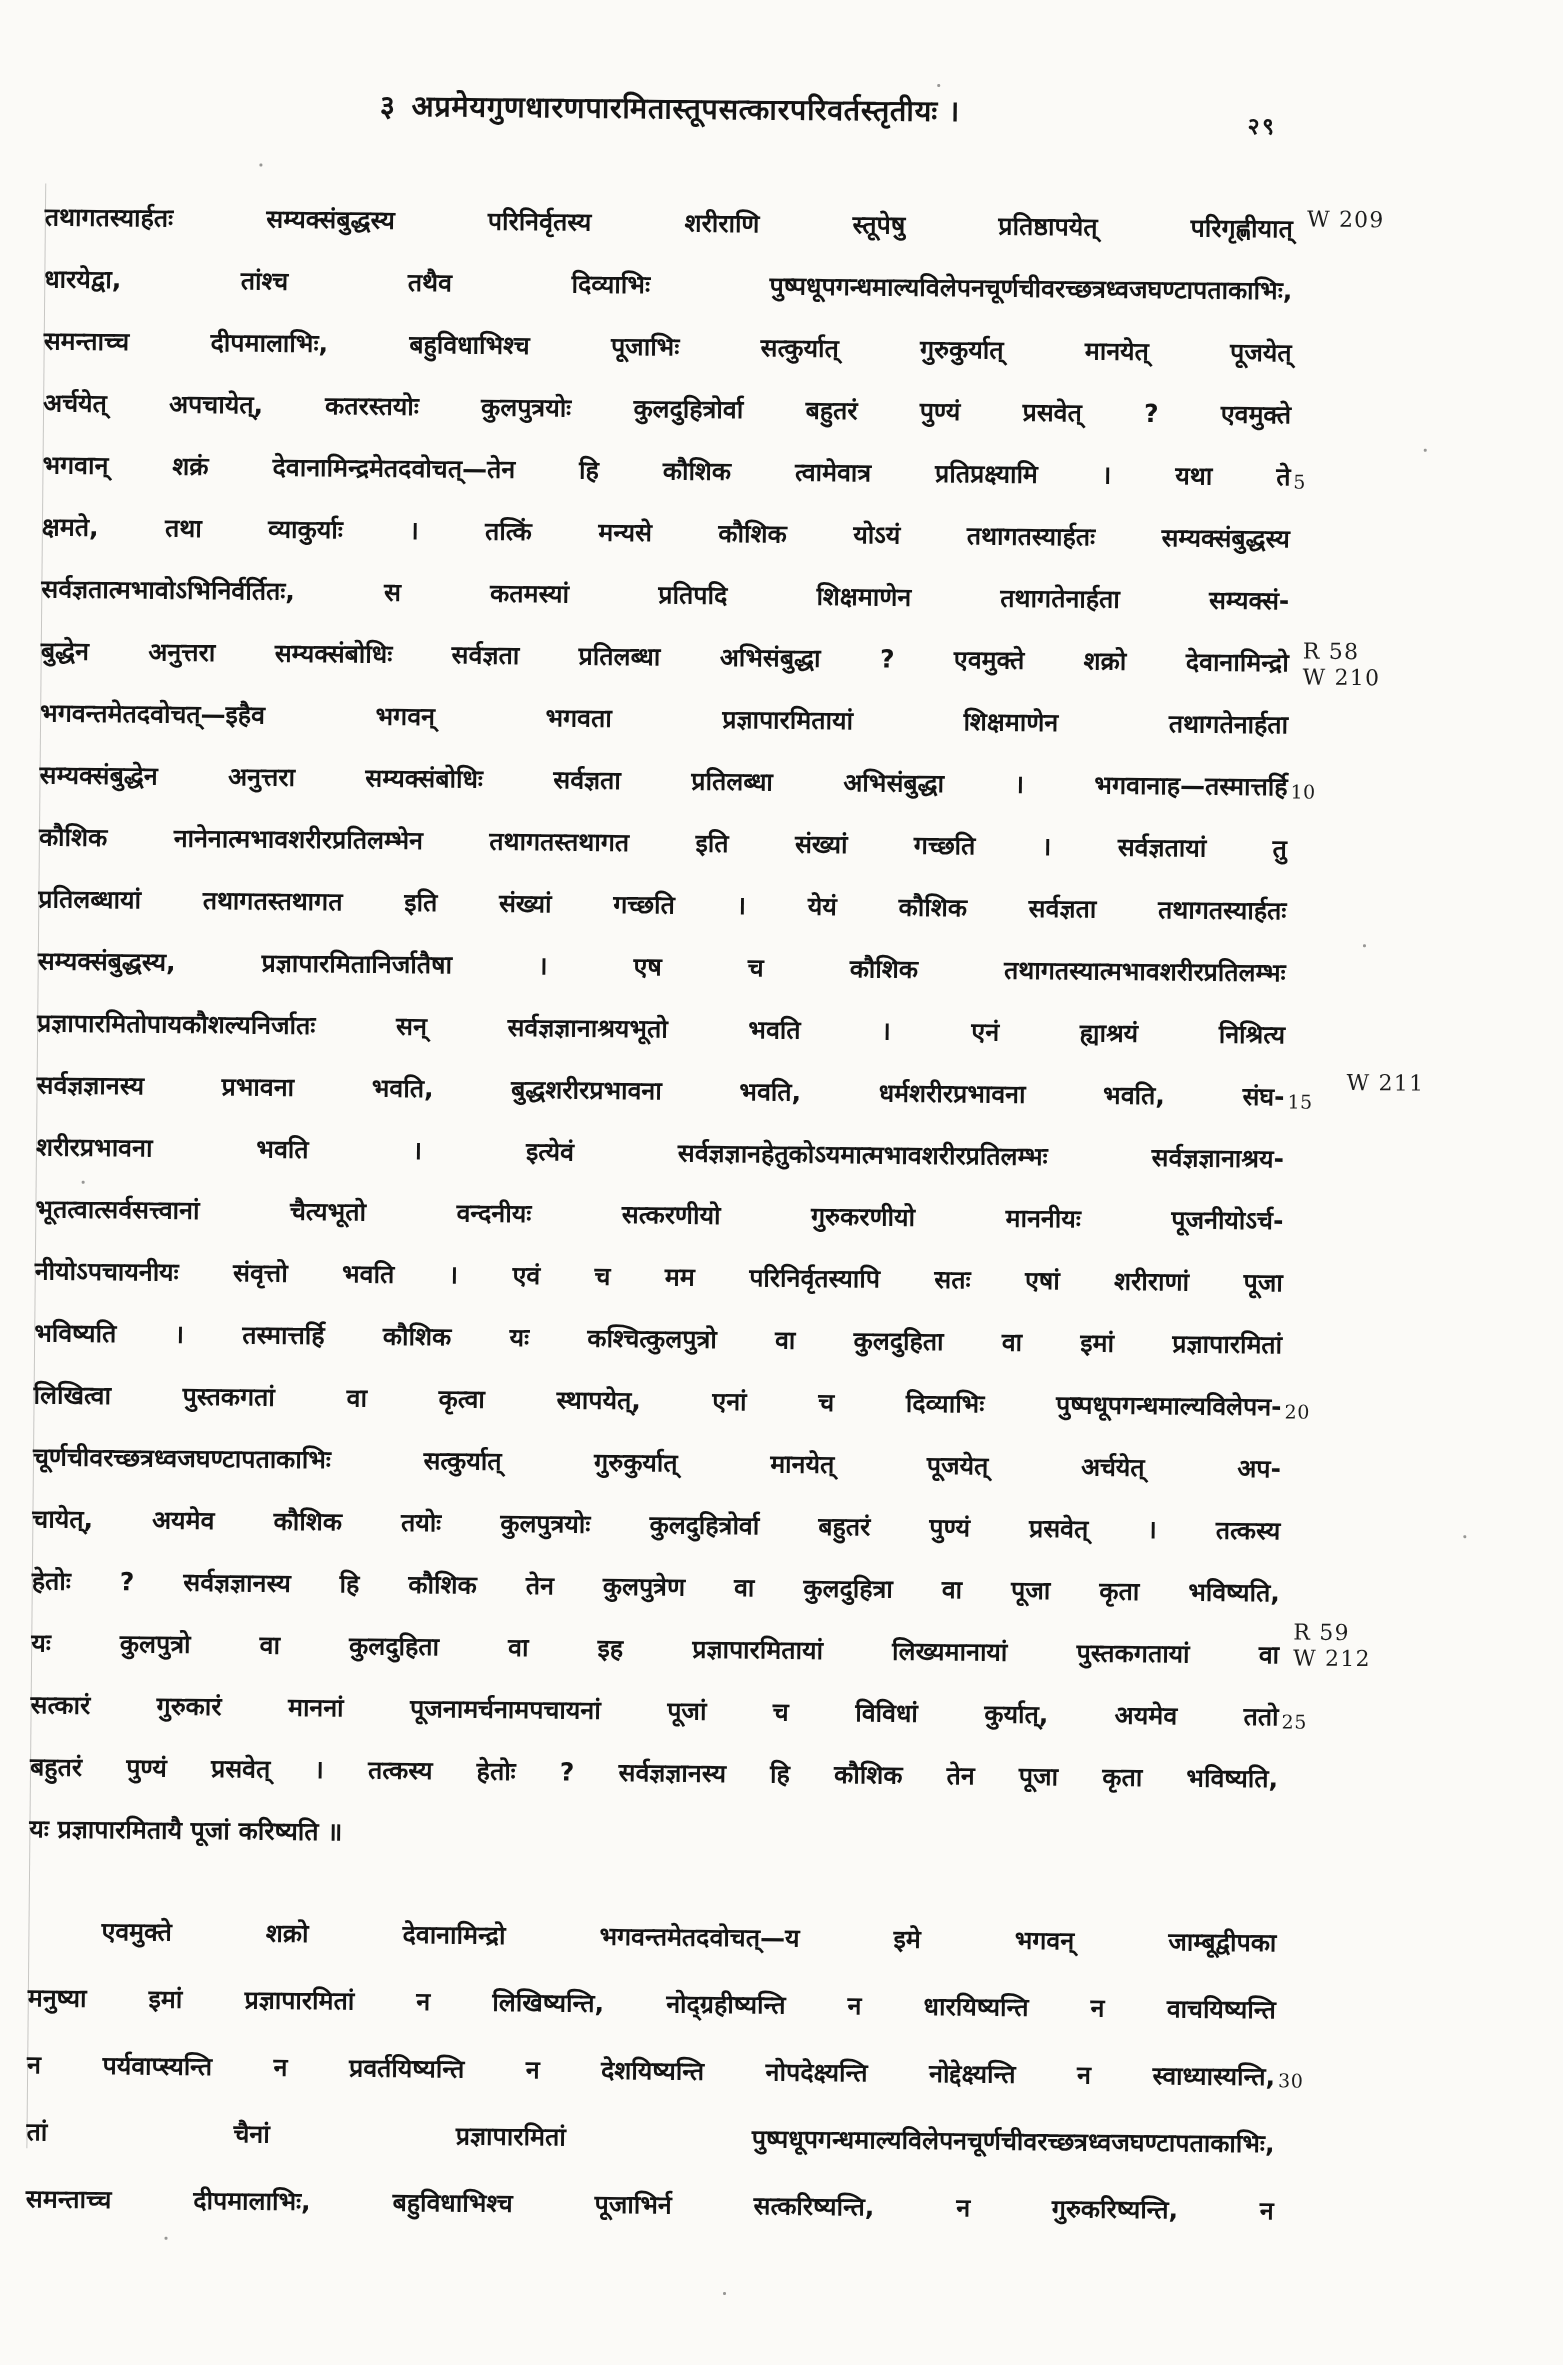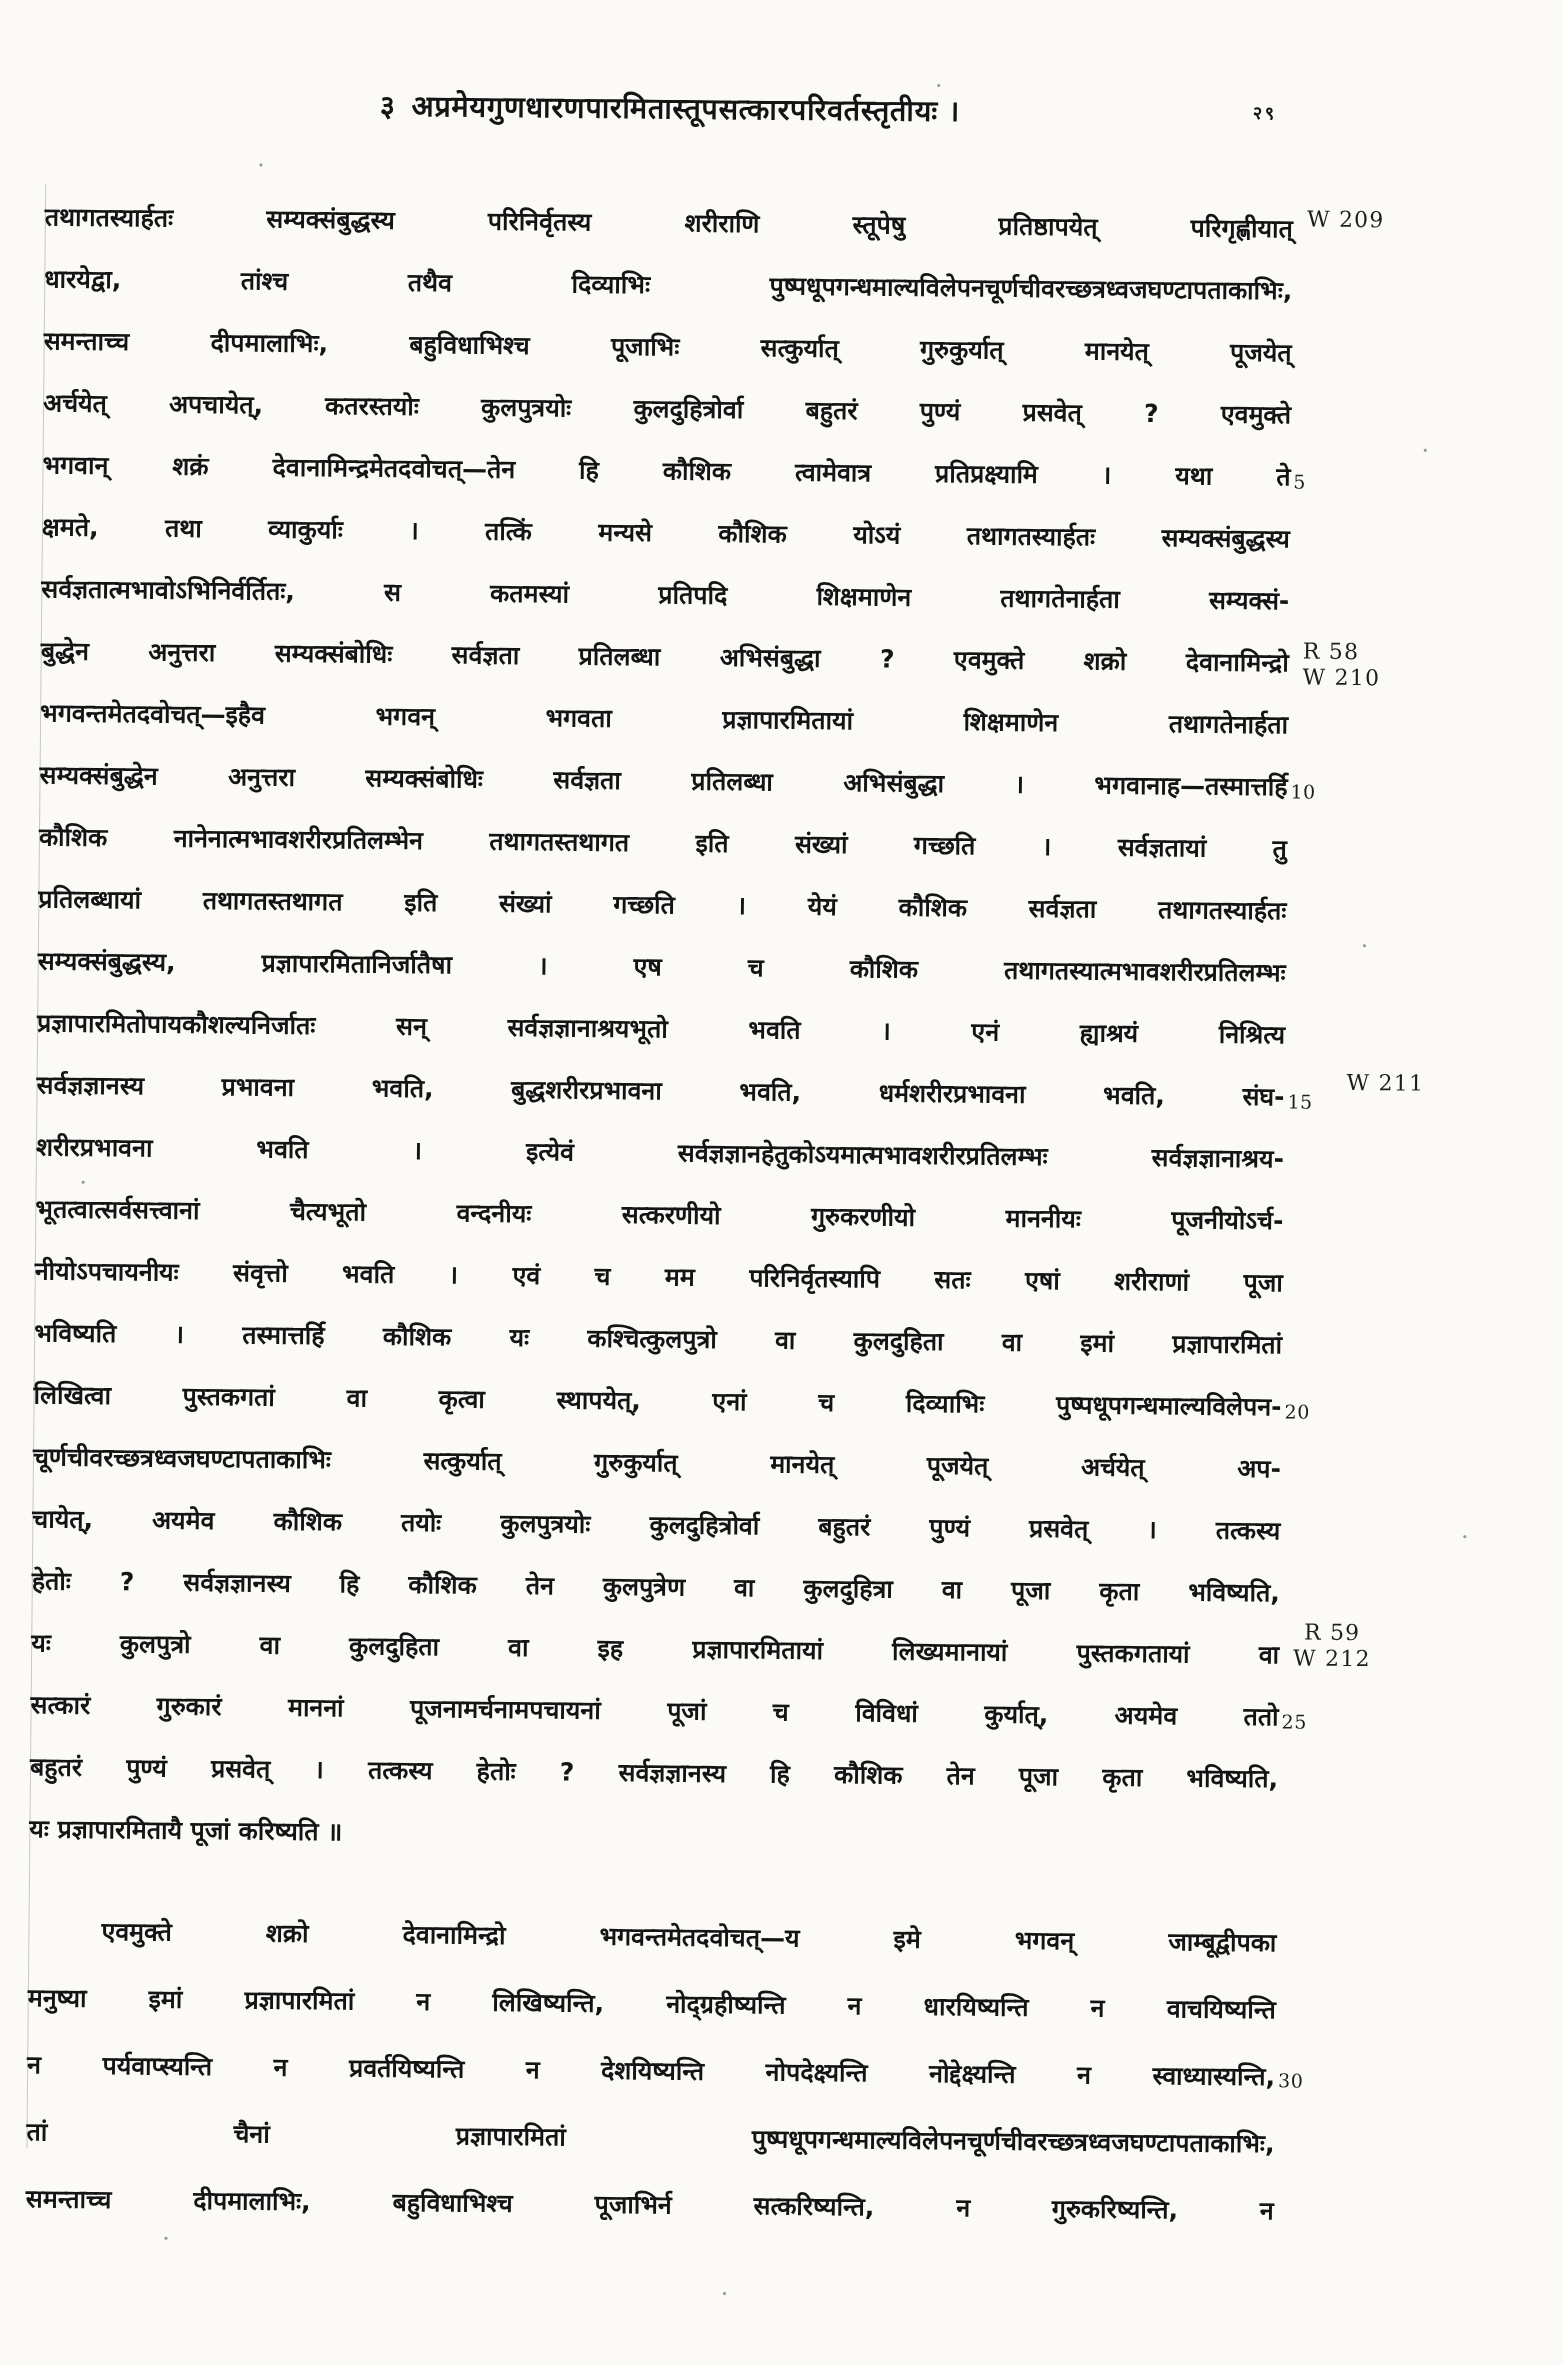--- a/index.html
+++ b/index.html
@@ -31,22 +31,22 @@
     position:absolute;
     left:47px;top:81px;width:1248px;height:56px;
     text-align:center;
     font-weight:700;
     font-size:29px;
     letter-spacing:0.6px;
     white-space:nowrap;
   }
   .header .chapno{margin-right:16px;}
   .header .pageno{
-    position:absolute;right:17.4px;top:7px;
-    font-size:18px;letter-spacing:2.5px;
+    position:absolute;right:17.4px;top:16px;
+    font-size:23px;letter-spacing:2.5px;
   }
   .crease{
     position:absolute;
     left:47px;top:183px;width:1.2px;height:1965px;
     background:rgba(20,20,20,0.22);
   }
   .body{
     position:absolute;
     left:47px;top:186px;width:1248px;
   }
@@ -283,21 +283,21 @@
 
   <div class="note" style="top: 626px;">
           <div>R 58</div>
           <div>W 210</div>
         </div>
 
   <div class="note" style="top: 1057px; margin-left: 48px;">
           <div>W 211</div>
         </div>
 
-  <div class="note" style="top: 1607px; text-align: center;">
+  <div class="note" style="top: 1607px;">
           <div>R 59</div>
           <div>W 212</div>
         </div>
 </div>
 
     <div class="speckles">
       <i style="left:261px;top:161px"></i>
         <i style="left:938px;top:75px"></i>
       <i style="left:1428px;top:435px"></i>
         <i style="left:1372px;top:931px"></i>

